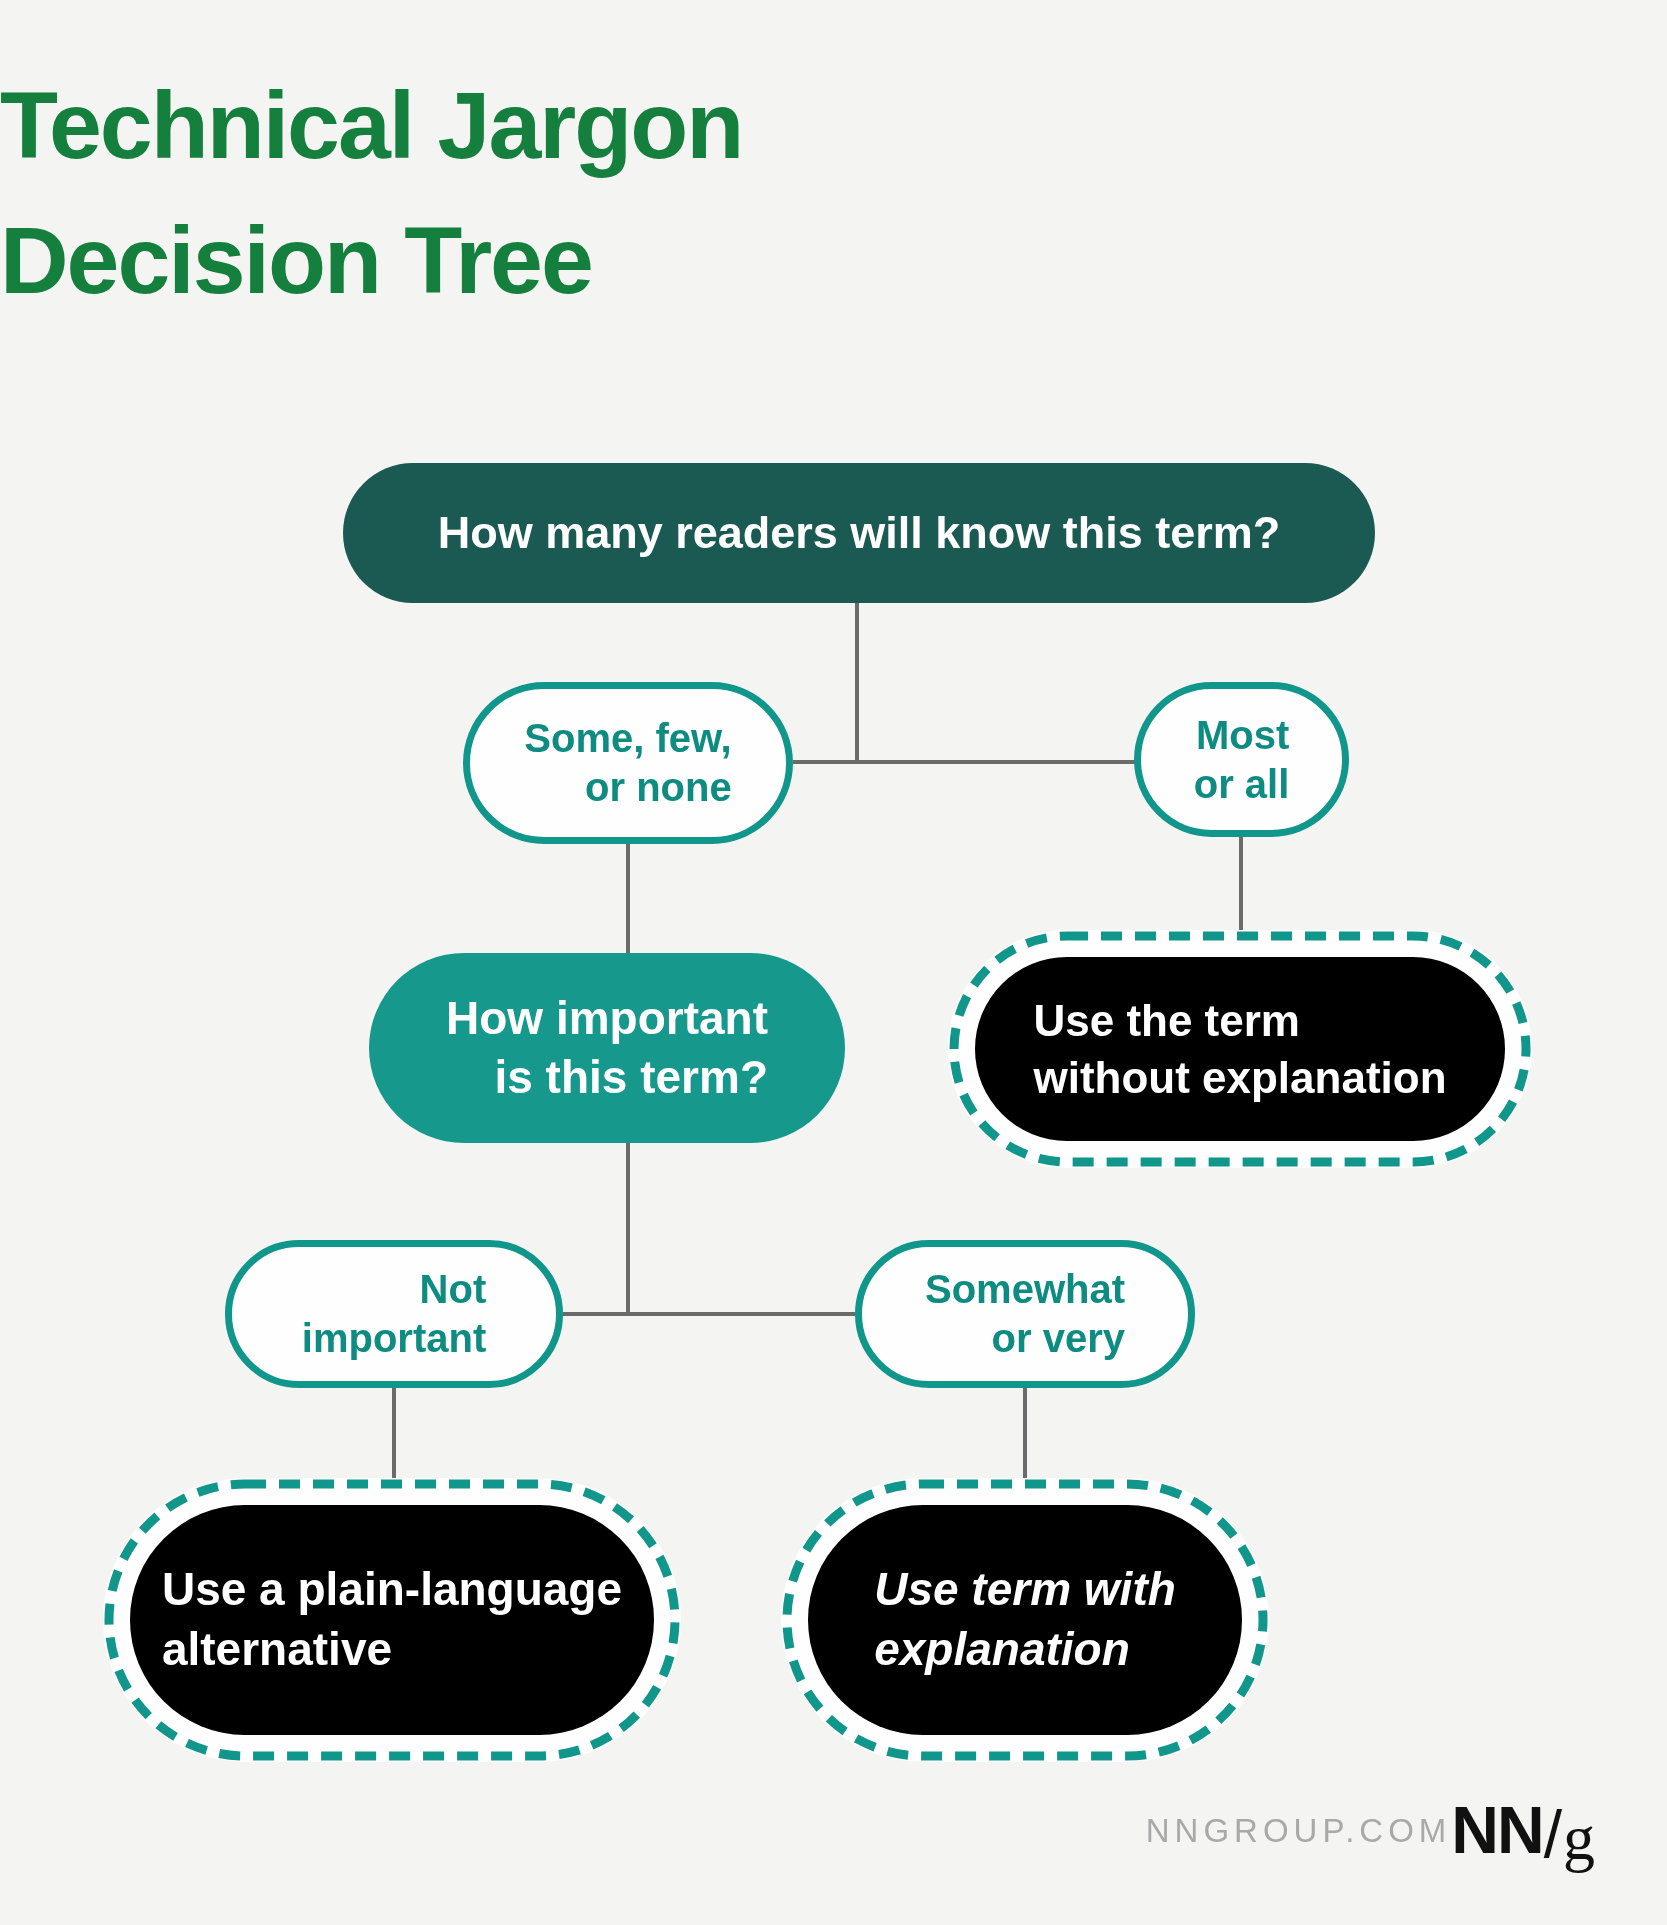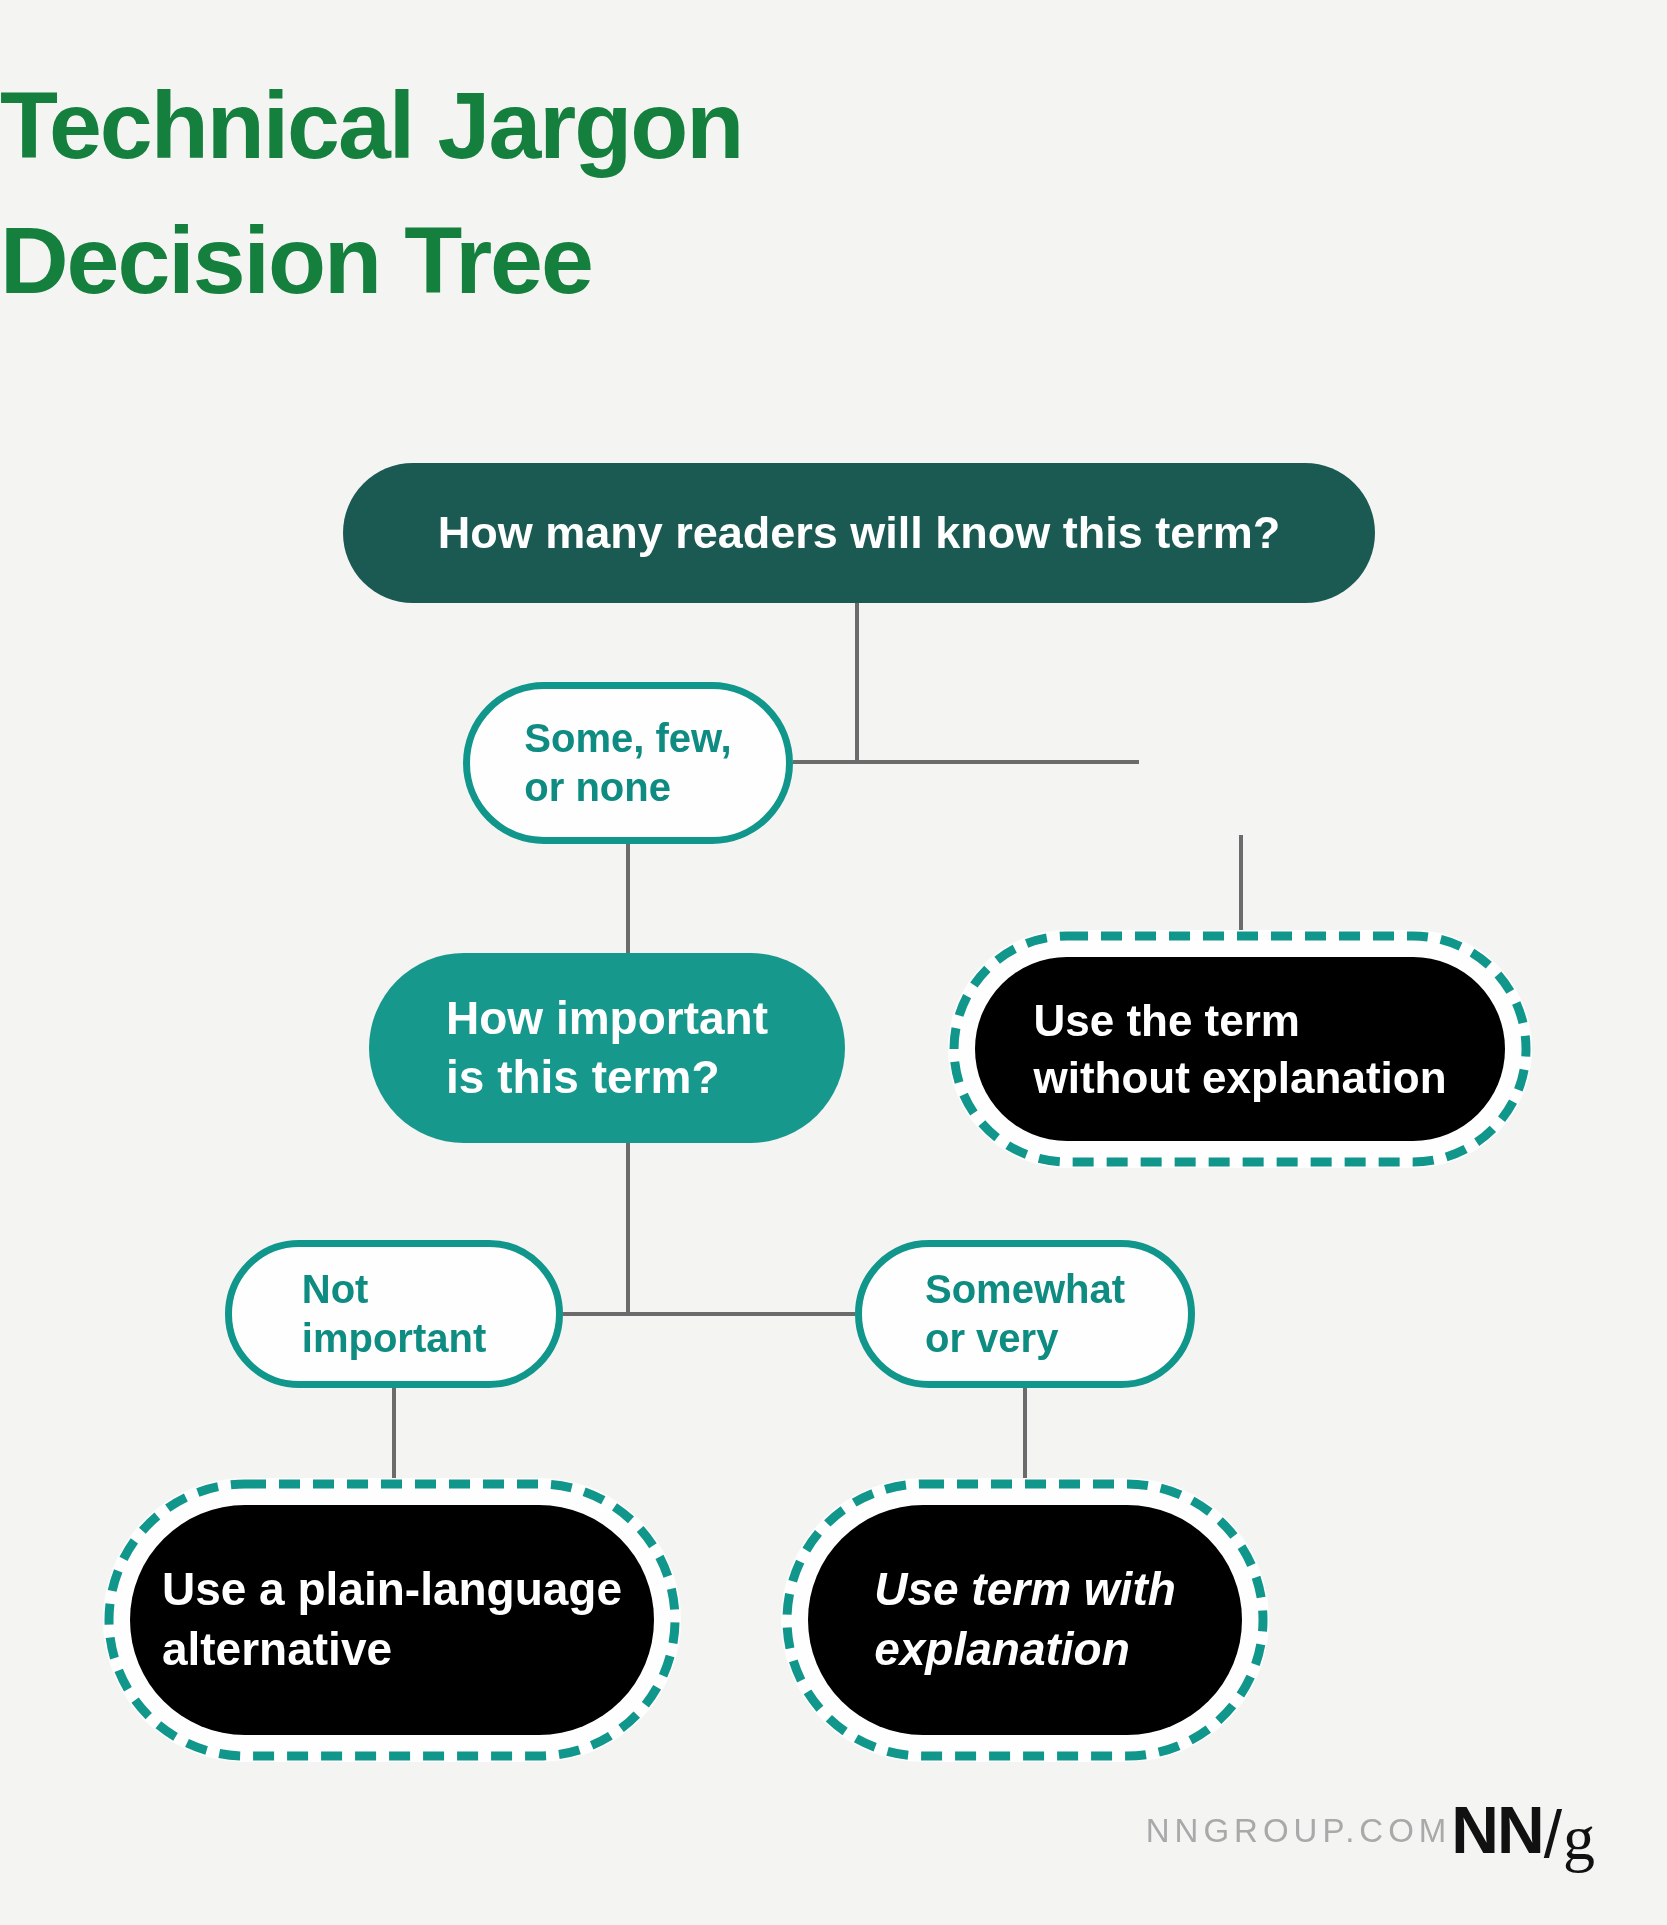--- a/index.html
+++ b/index.html
@@ -9,21 +9,21 @@
     overflow:hidden;margin:0 auto;
   }
   .title{
     position:absolute;top:58px;left:0;width:100%;
     font-weight:bold;font-size:95px;line-height:1.42;
     color:#15803d;letter-spacing:-2px;white-space:pre-line;
   }
   .connector{position:absolute;background:#6B6B6B;}
   .node{
     position:absolute;display:flex;align-items:center;justify-content:center;
-    text-align:left;font-weight:bold;white-space:pre-line;
+    text-align:right;font-weight:bold;white-space:pre-line;
   }
   .node-dark{
     background:#1A5A52;color:#FFFFFF;border-radius:999px;font-size:45px;
   }
   .node-teal{
     background:#17988D;color:#FFFFFF;border-radius:999px;font-size:46px;line-height:1.28;
   }
   .pill{
     background:#FEFEFE;border:7px solid #11968C;color:#0E8C82;
     border-radius:999px;font-size:40px;line-height:1.22;box-sizing:border-box;
@@ -68,20 +68,24 @@
 
   <div class="node node-dark" style="left:343px;top:463px;width:1032px;height:140px;">
     <span>How many readers will know this term?</span>
   </div>
 
   <div class="node pill" style="left:463px;top:682px;width:330px;height:162px;">
     <span>Some, few,
 or none</span>
   </div>
 
+  <div class="node pill" style="left:1134px;top:682px;width:215px;height:155px;">
+    <span>Most
+or all</span>
+  </div>
 
   <div class="node node-teal" style="left:369px;top:953px;width:476px;height:190px;">
     <span>How important
 is this term?</span>
   </div>
 
   <div class="dashed-wrap" style="left:948px;top:930px;width:584px;height:238px;">
     <svg width="584" height="238" viewBox="0 0 584 238">
       <rect x="6" y="6" width="572" height="226" rx="113" fill="none" stroke="#11968C" stroke-width="9" stroke-dasharray="21 13"></rect>
     </svg>

